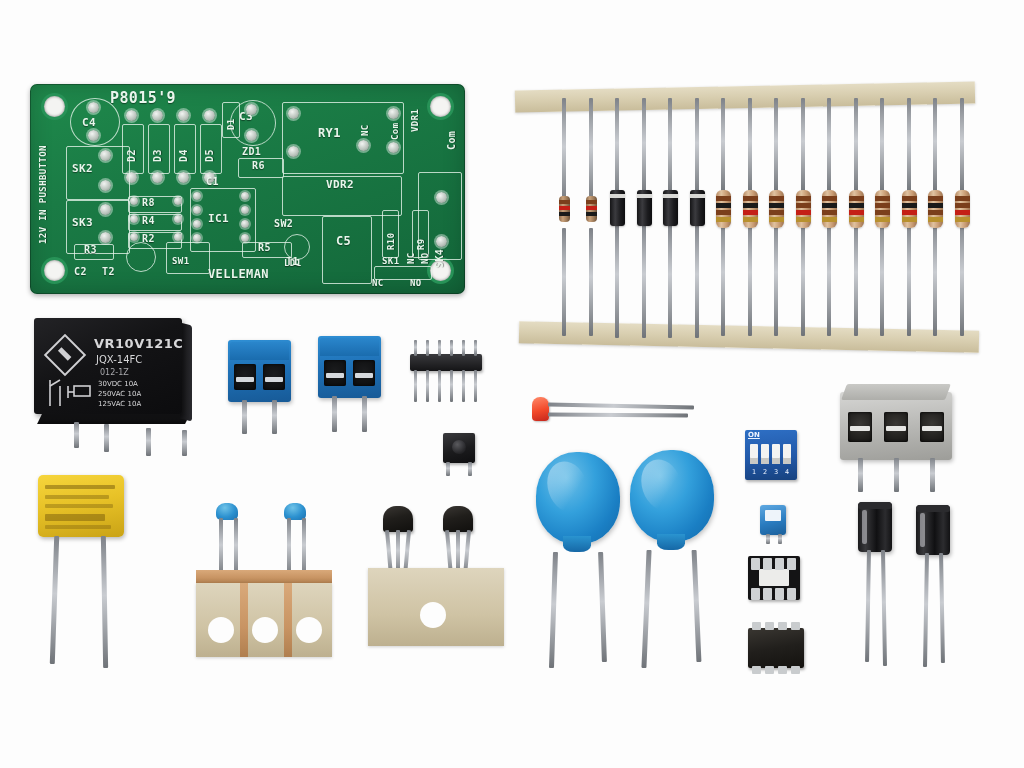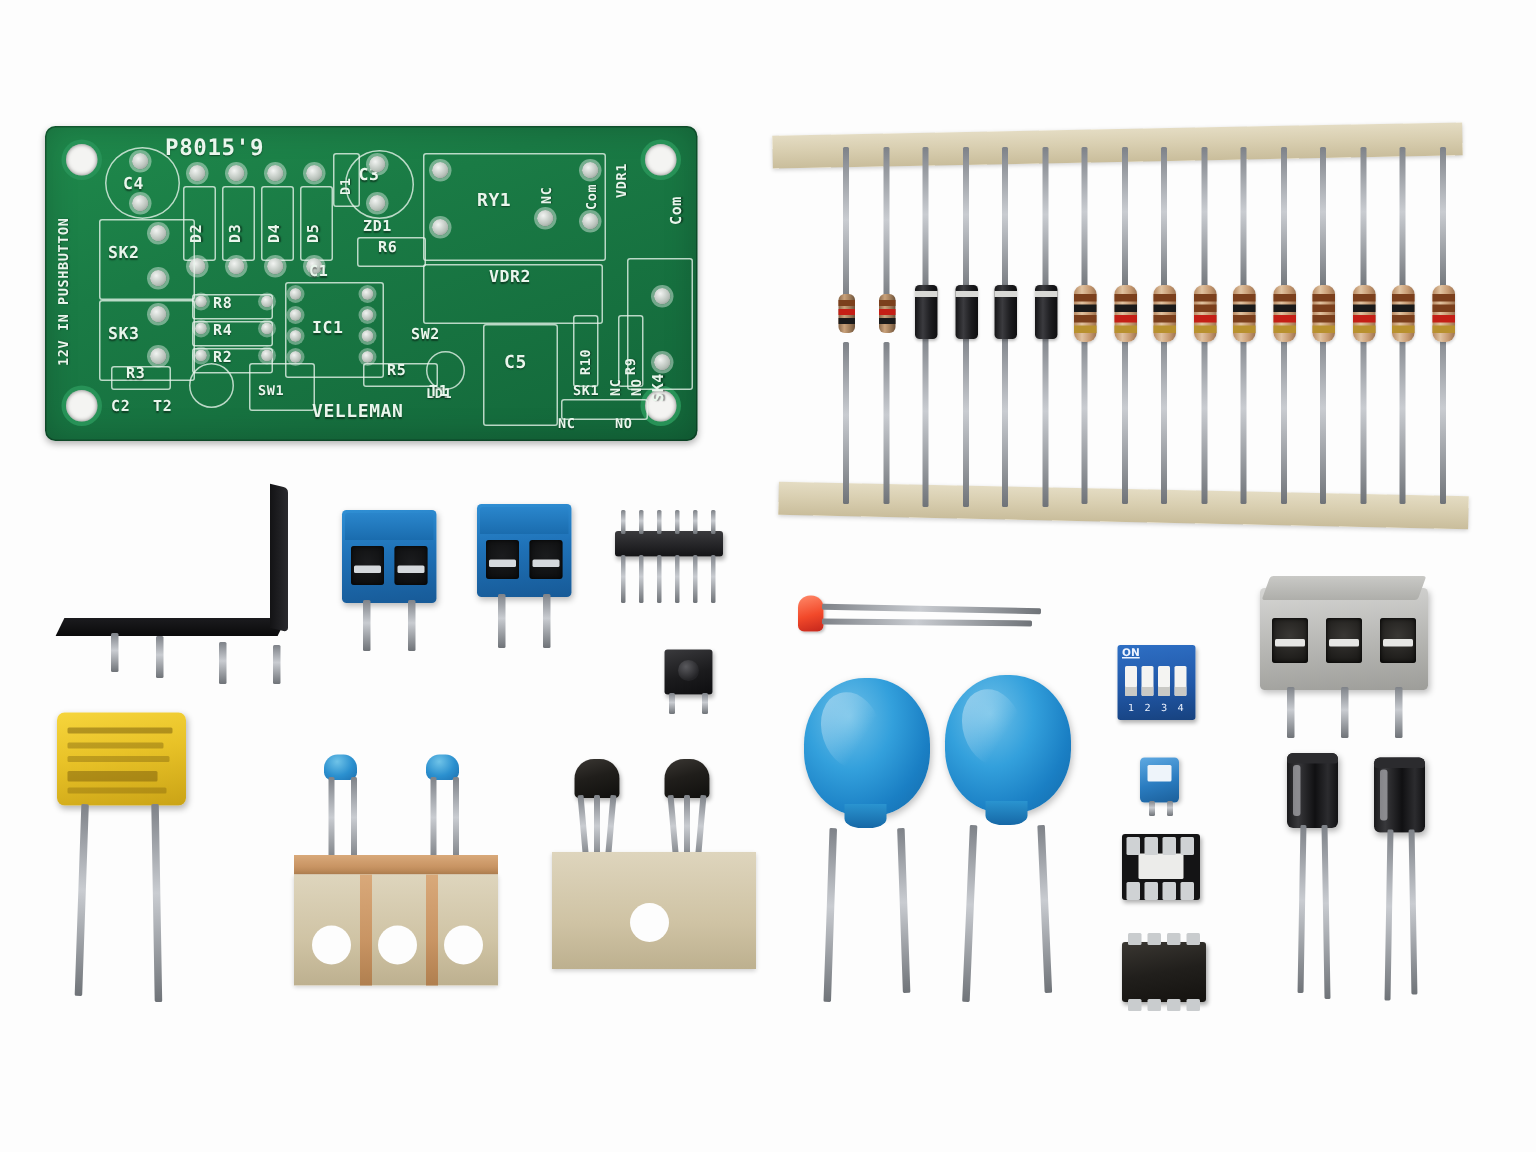--- a/index.html
+++ b/index.html
@@ -417,20 +417,40 @@
           <div class="b" style="background: rgb(123, 63, 28); top: 13px;"></div>
           <div class="b" style="background: rgb(196, 31, 22); top: 20px;"></div>
           <div class="b" style="background: rgb(184, 145, 47); top: 27px;"></div>
         </div>
       </div>
   </div>
 
   <div id="relay" class="abs">
     <div class="relay-bottom"></div>
     <div class="relay-side"></div>
+    <div class="relay-body">
+      <div class="rdiamond" style="left:16px;top:22px;"></div>
+      <div class="rtxt" style="left:60px;top:18px;font-size:13px;font-weight:700;letter-spacing:.5px;">VR10V121C</div>
+      <div class="rtxt" style="left:62px;top:36px;font-size:10px;">JQX-14FC</div>
+      <div class="rtxt" style="left:66px;top:50px;font-size:8px;color:#a9a9ad;">012-1Z</div>
+      <div class="rtxt" style="left:64px;top:62px;font-size:7px;">30VDC   10A</div>
+      <div class="rtxt" style="left:64px;top:72px;font-size:7px;">250VAC  10A</div>
+      <div class="rtxt" style="left:64px;top:82px;font-size:7px;">125VAC  10A</div>
+
+      <svg width="52" height="34" style="position:absolute;left:10px;top:58px;">
+        <g stroke="#cfcfd2" stroke-width="1.6" fill="none">
+          <line x1="6" y1="4" x2="6" y2="30"></line>
+            <line x1="6" y1="10" x2="16" y2="4"></line>
+          <line x1="16" y1="10" x2="16" y2="30"></line>
+            <line x1="24" y1="10" x2="24" y2="22"></line>
+          <rect x="30" y="10" width="16" height="10"></rect>
+          <line x1="24" y1="16" x2="30" y2="16"></line>
+        </g>
+      </svg>
+    </div>
     <div class="leadH" style="left:40px;top:104px;width:5px;height:26px;"></div>
     <div class="leadH" style="left:70px;top:106px;width:5px;height:28px;"></div>
     <div class="leadH" style="left:112px;top:110px;width:5px;height:28px;"></div>
     <div class="leadH" style="left:148px;top:112px;width:5px;height:26px;"></div>
   </div>
 
   <div class="abs" style="left:0;top:0;">
     <div id="ycap" class="abs">
       <div class="yline" style="top:10px;width:70px;opacity:.75;"></div>
       <div class="yline" style="top:20px;width:64px;opacity:.6;"></div>

